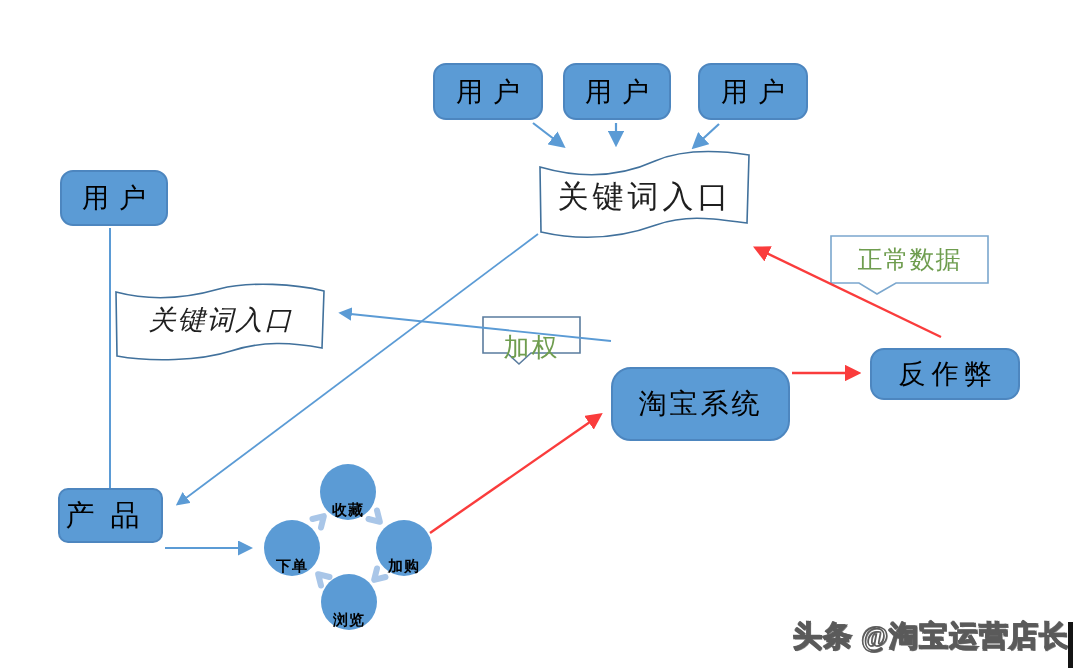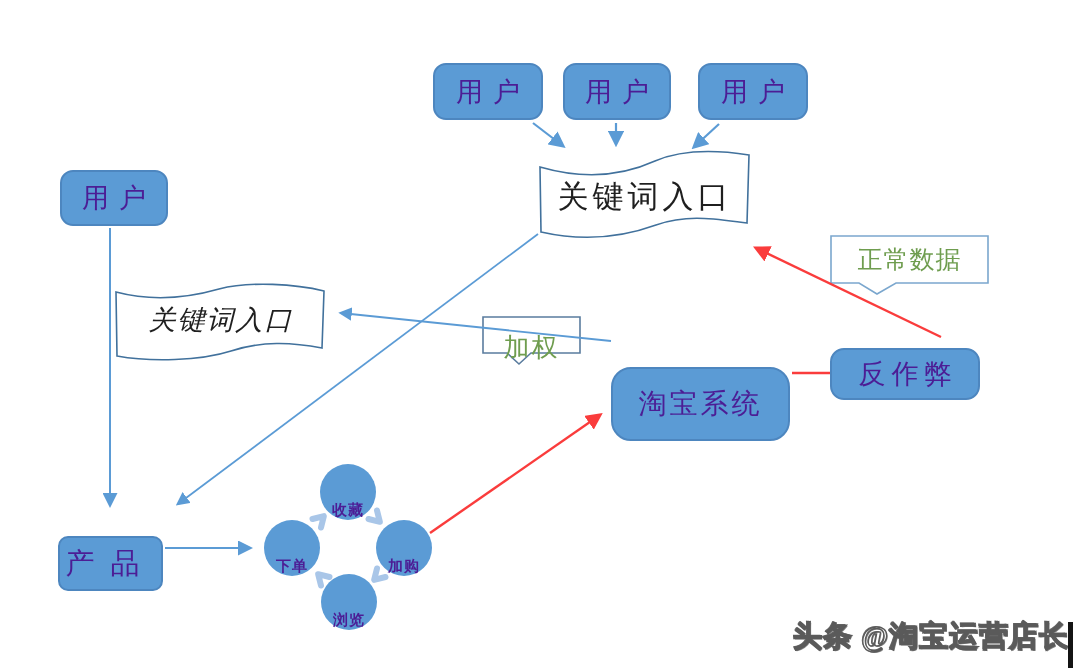--- a/index.html
+++ b/index.html
@@ -3,21 +3,21 @@
 <meta charset="utf-8">
 <style>
   html,body{margin:0;padding:0;background:#fff;}
   #canvas{
     position:relative;width:1080px;height:672px;background:#fff;overflow:hidden;
     font-family:"Liberation Sans",sans-serif;
   }
   #edges{position:absolute;left:0;top:0;width:1080px;height:672px;}
   .node{
     position:absolute;background:#5b9bd5;border:2px solid #4d86bf;
-    color:#4c1d95;display:flex;align-items:center;justify-content:center;
+    color:#000000;display:flex;align-items:center;justify-content:center;
     box-sizing:border-box;font-family:"Liberation Serif",serif;
   }
   .rounded{border-radius:13px;}
   .user-box{width:110px;height:57px;font-size:27px;letter-spacing:10px;padding-left:10px;}
   .big-box{border-radius:20px;}
   .circle{border-radius:50%;width:56px;height:56px;font-size:15px;font-weight:bold;
     letter-spacing:1px;border:none;font-family:"Liberation Sans",sans-serif;align-items:flex-end;}
   .shape-label{
     position:absolute;display:flex;align-items:center;justify-content:center;
     color:#1f1f1f;font-family:"Liberation Serif",serif;text-align:center;
@@ -109,25 +109,25 @@
   </div>
 
   <div class="shape-label green" style="left:831px;top:235px;width:157px;height:48px;font-size:25px;letter-spacing:1px;">
     <span>正常数据</span>
   </div>
 
   <div class="node big-box" style="left:611px;top:327px;width:179px;height:74px;font-size:28px;letter-spacing:3px;margin-top:40px;">
     <span>淘宝系统</span>
   </div>
 
-  <div class="node" style="left:830px;top:348px;width:150px;height:52px;border-radius:14px;font-size:27px;letter-spacing:6px;padding-left:6px;">
+  <div class="node" style="left:870px;top:348px;width:150px;height:52px;border-radius:14px;font-size:27px;letter-spacing:6px;padding-left:6px;">
     <span>反作弊</span>
   </div>
 
-  <div class="node" style="left:58px;top:536px;width:105px;height:55px;border-radius:10px;font-size:29px;letter-spacing:16px;padding-left:0;">
+  <div class="node" style="left:58px;top:488px;width:105px;height:55px;border-radius:10px;font-size:29px;letter-spacing:16px;padding-left:0;">
     <span>产品</span>
   </div>
 
   <div class="node circle" style="left:320px;top:464px;">
     <span>收藏</span>
   </div>
   <div class="node circle" style="left:376px;top:520px;">
     <span>加购</span>
   </div>
   <div class="node circle" style="left:321px;top:574px;">

